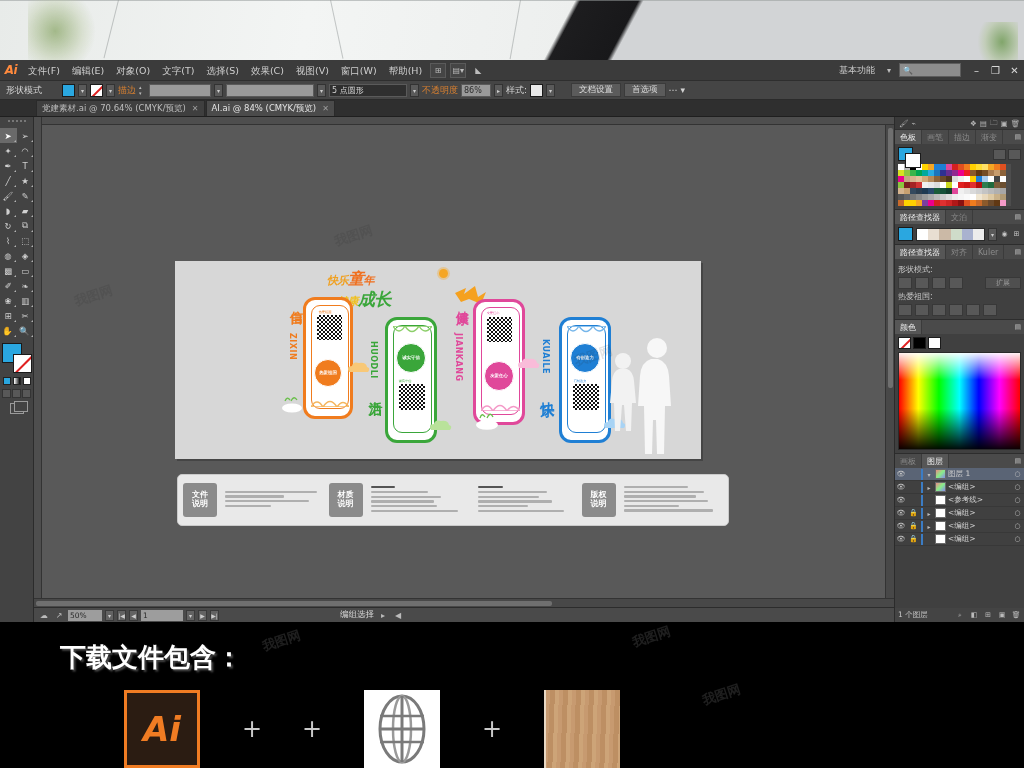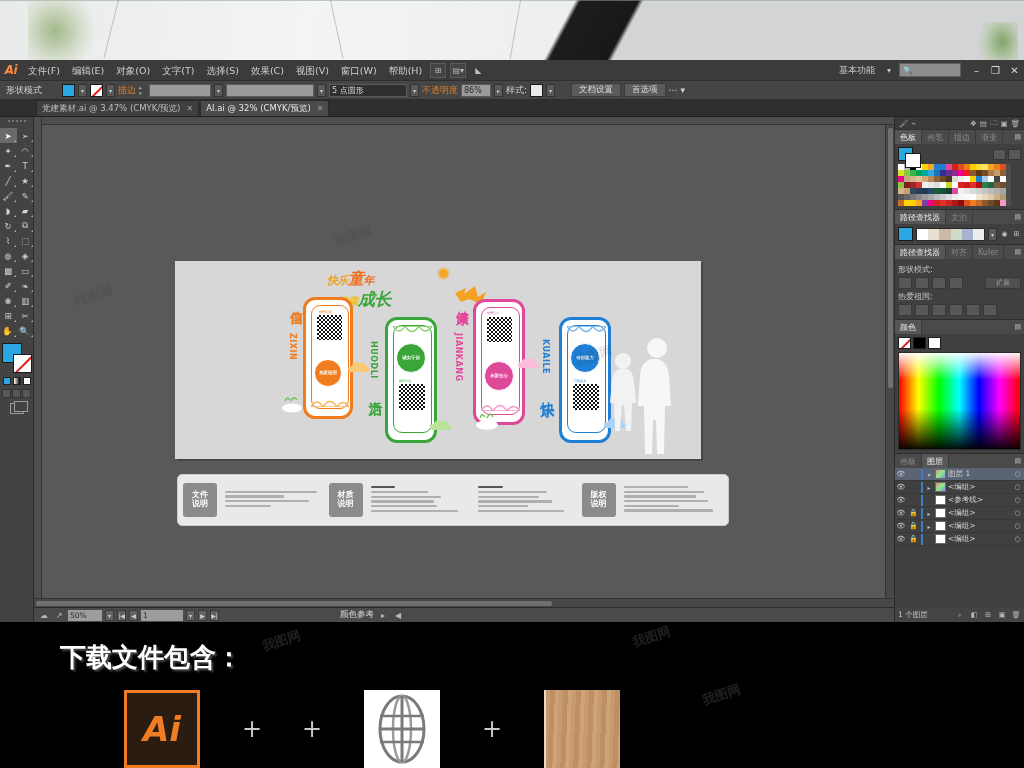--- a/index.html
+++ b/index.html
@@ -411,25 +411,25 @@
       <div class="sw-fill" style="background:#e9e9e9"></div>
       <div class="mini-arrow">▾</div>
       <div style="width:10px"></div>
       <div class="cb-btn">文档设置</div>
       <div class="cb-btn">首选项</div>
       <div class="cb-label">⋯ ▾</div>
     </div>
 
     <div class="tabbar">
       <div class="doc-tab">
-        <span>党建素材.ai @ 3.47% (CMYK/预览)</span>
+        <span>党建素材.ai @ 70.64% (CMYK/预览)</span>
         <span class="x">✕</span>
       </div>
       <div class="doc-tab active">
-        <span>AI.ai @ 32% (CMYK/预览)</span>
+        <span>AI.ai @ 84% (CMYK/预览)</span>
         <span class="x">✕</span>
       </div>
     </div>
 
     <div class="toolpanel">
       <div class="tp-grip"></div>
       <div class="tool-row">
           <div class="tool sel">➤</div>
           <div class="tool">➢</div>
         </div>
@@ -669,21 +669,21 @@
       <div class="sb-ico">☁</div>
       <div class="sb-ico">↗</div>
       <div class="sb-field">50%</div>
       <div class="sb-mini">▾</div>
       <div class="sb-mini">|◀</div>
       <div class="sb-mini">◀</div>
       <div class="sb-field pg">1</div>
       <div class="sb-mini">▾</div>
       <div class="sb-mini">▶</div>
       <div class="sb-mini">▶|</div>
-      <div class="sb-tool">颜色参考</div>
+      <div class="sb-tool">编组选择</div>
       <div class="sb-ico">▸</div>
       <div class="sb-ico">◀</div>
     </div>
 
     <div class="dock">
 
       <div class="dock-iconrow">
         <span>🖌</span>
         <span>⌁</span>
         <span style="flex:1"></span>

